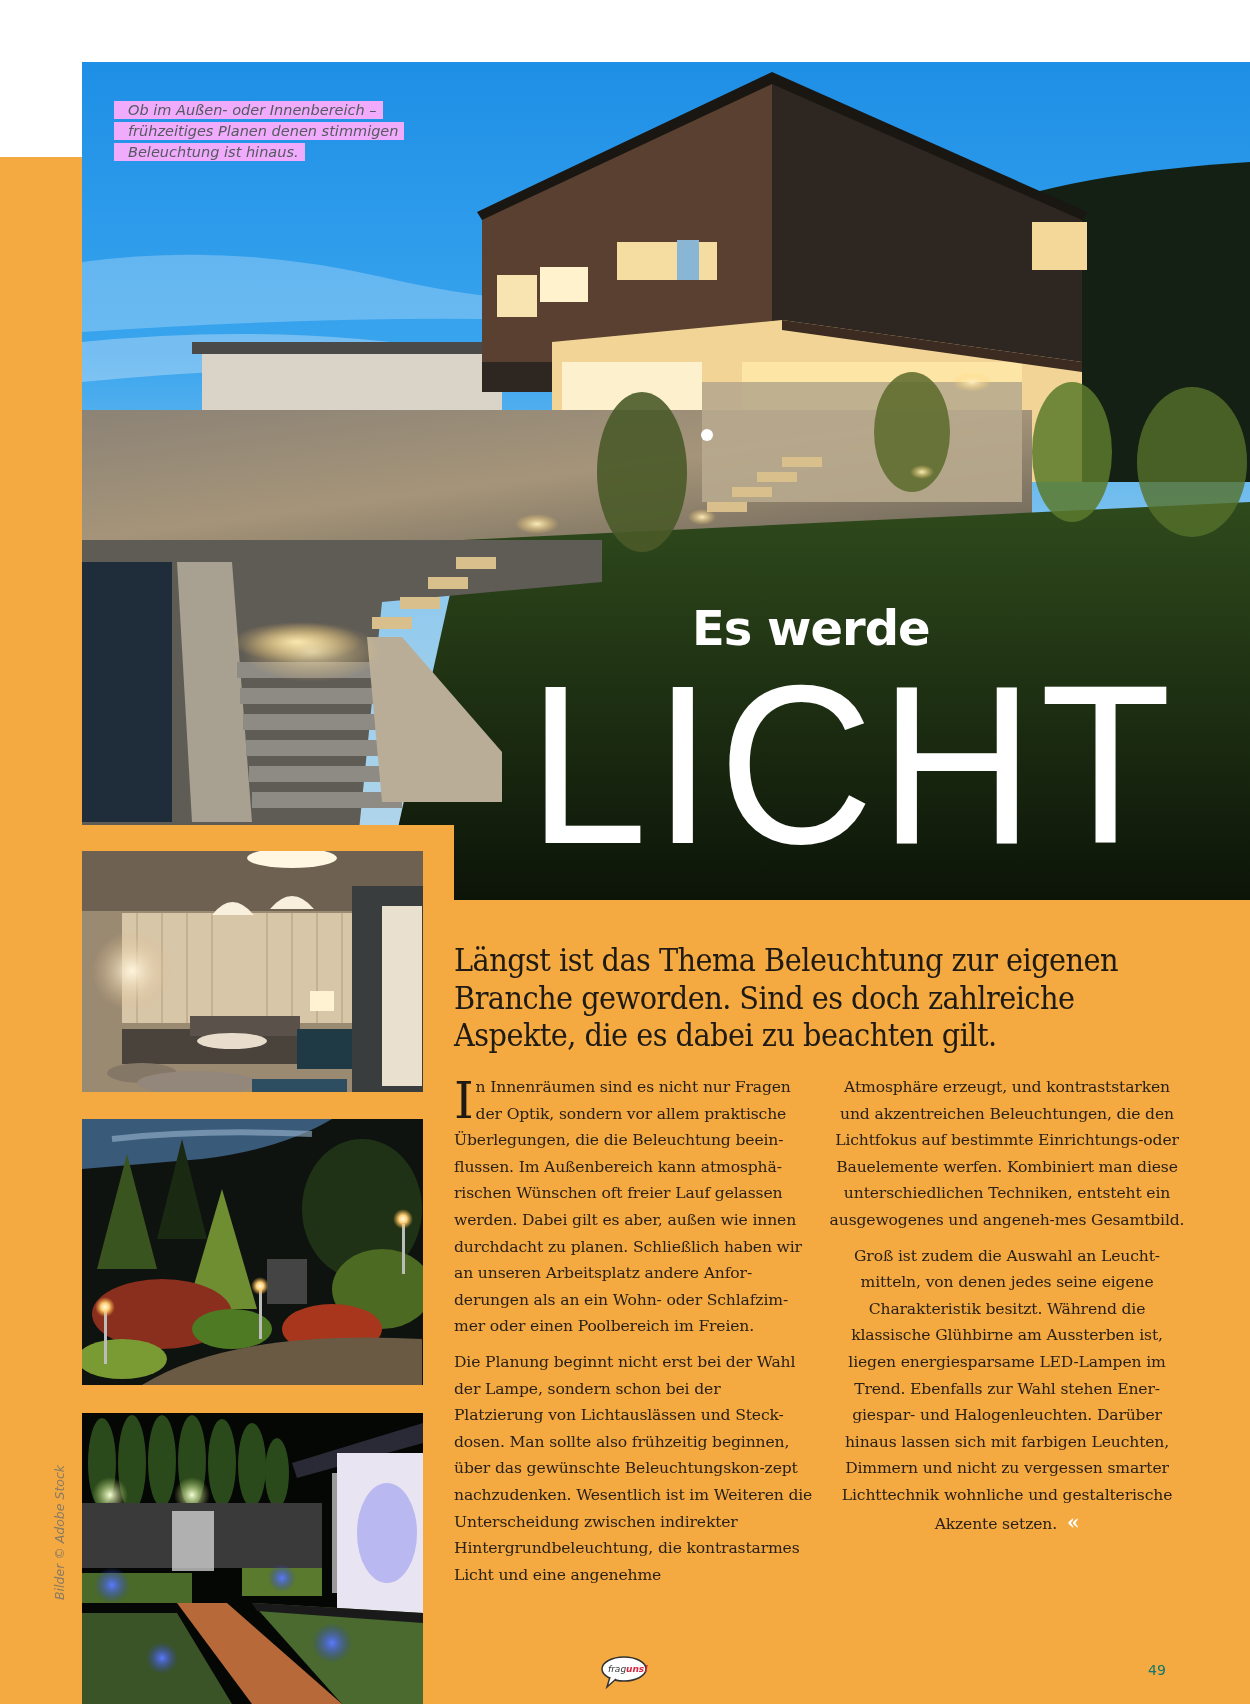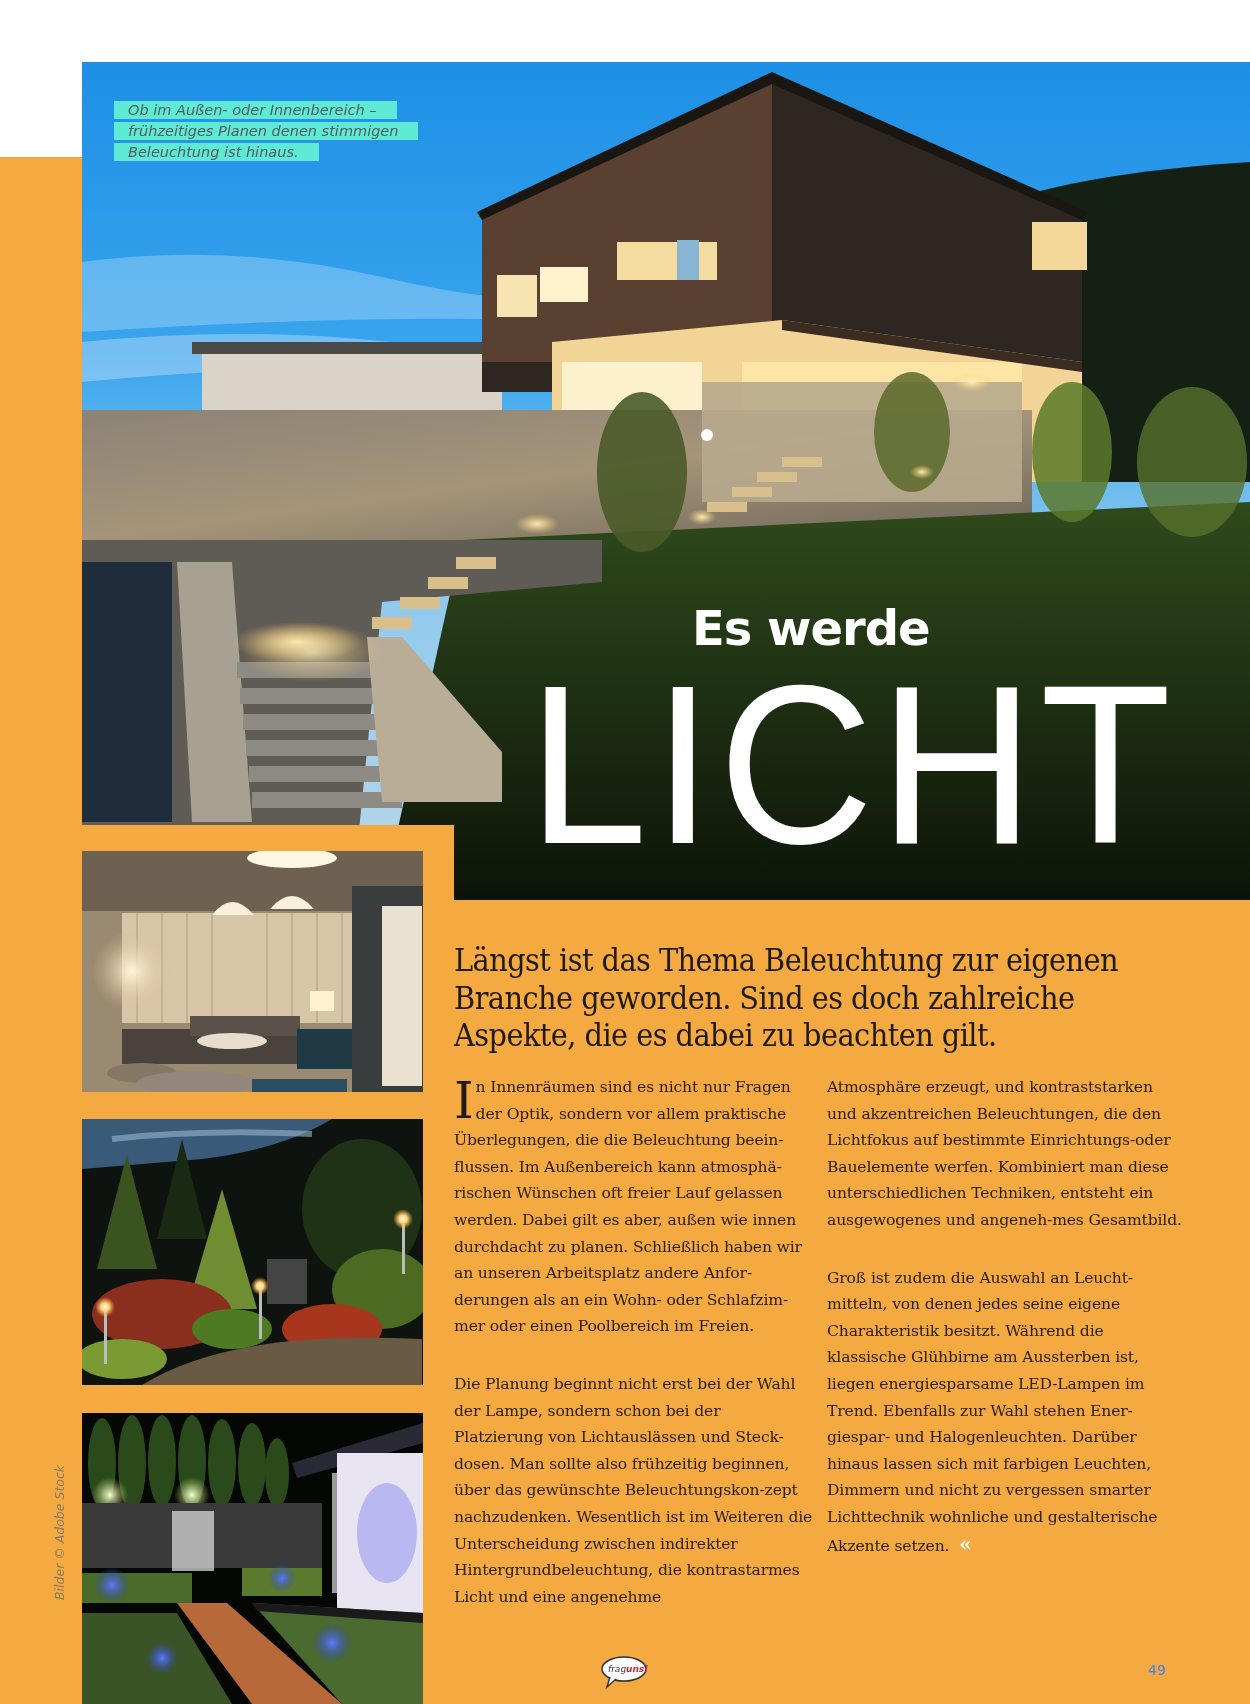--- a/index.html
+++ b/index.html
@@ -18,21 +18,21 @@
       overflow: hidden;
       clip-path: polygon(0 0, 100% 0, 100% 100%, 372px 100%, 372px 763px, 0 763px);
     }
     .hero svg { position: absolute; left: 0; top: 0; }
     .caption {
       position: absolute; left: 114px; top: 100px;
       font-family: "DejaVu Sans", sans-serif; font-style: italic;
       font-size: 14.5px; line-height: 21px; color: #555a60;
     }
     .caption span {
-      background: #5eead4; padding: 1px 20px 1px 14px;
+      background: #f0abfc; padding: 1px 6px 1px 14px;
       box-decoration-break: clone; text-align: center; -webkit-box-decoration-break: clone;
     }
     .title-small {
       position: absolute; left: 692px; top: 588px;
       font-family: "DejaVu Sans", sans-serif; font-weight: bold;
       font-size: 48px; line-height: 80px; color: #ffffff; letter-spacing: -1px;
     }
     .title-big {
       position: absolute; left: 528px; top: 652px;
       font-family: "Liberation Sans", sans-serif; font-weight: normal;
@@ -51,38 +51,38 @@
       font-family: "DejaVu Serif", serif; font-size: 31px; line-height: 37.5px;
       color: #1f1a14; letter-spacing: -0.6px;
       transform: scaleX(0.93); transform-origin: left top;
     }
     .col {
       position: absolute; top: 1074px; width: 360px;
       font-family: "DejaVu Serif", serif; font-size: 15.6px; line-height: 26.6px;
       color: #2a2018; letter-spacing: -0.15px;
     }
     .col-1 { left: 454px; }
-    .col-2 { left: 827px; }
+    .col-2 { left: 827px; text-align: center; }
     .col p { margin: 0; white-space: pre-line; }
-    .col p + p { margin-top: 31px; }
+    .col p + p { margin-top: 9px; }
     .dropcap {
       float: left; font-size: 50px; line-height: 44px; margin: 5px 2px 0 0;
       color: #1f1a14;
     }
     .endmark { color: #ffffff; font-weight: bold; font-size: 20px; margin-left: 10px; }
     .credit {
       position: absolute; left: 52px; top: 1600px;
       transform: rotate(-90deg); transform-origin: left top;
       font-family: "DejaVu Sans", sans-serif; font-style: italic;
       font-size: 12.5px; color: #8a7b63; white-space: nowrap;
     }
     .logo { position: absolute; left: 600px; top: 1655px; width: 48px; height: 34px; text-decoration: underline; }
     .pagenum {
       position: absolute; left: 1148px; top: 1662px;
-      font-family: "DejaVu Sans", sans-serif; font-size: 14px; color: #3b82f6;
+      font-family: "DejaVu Sans", sans-serif; font-size: 14px; color: #0f766e;
     }
   </style>
 </head>
 <body>
 
 <div class="orange-bg"></div>
 
 <div class="hero">
   <svg width="1168" height="838" viewBox="0 0 1168 838">
     <defs>

